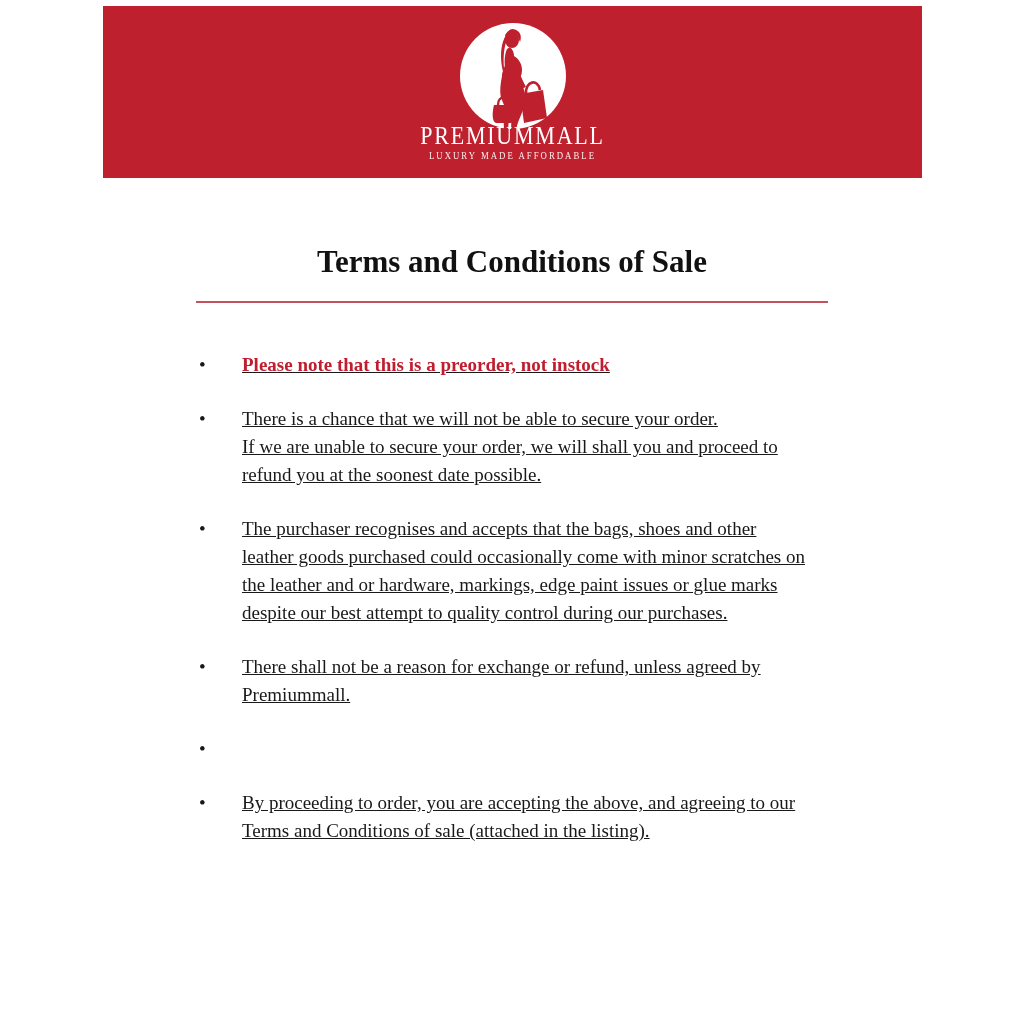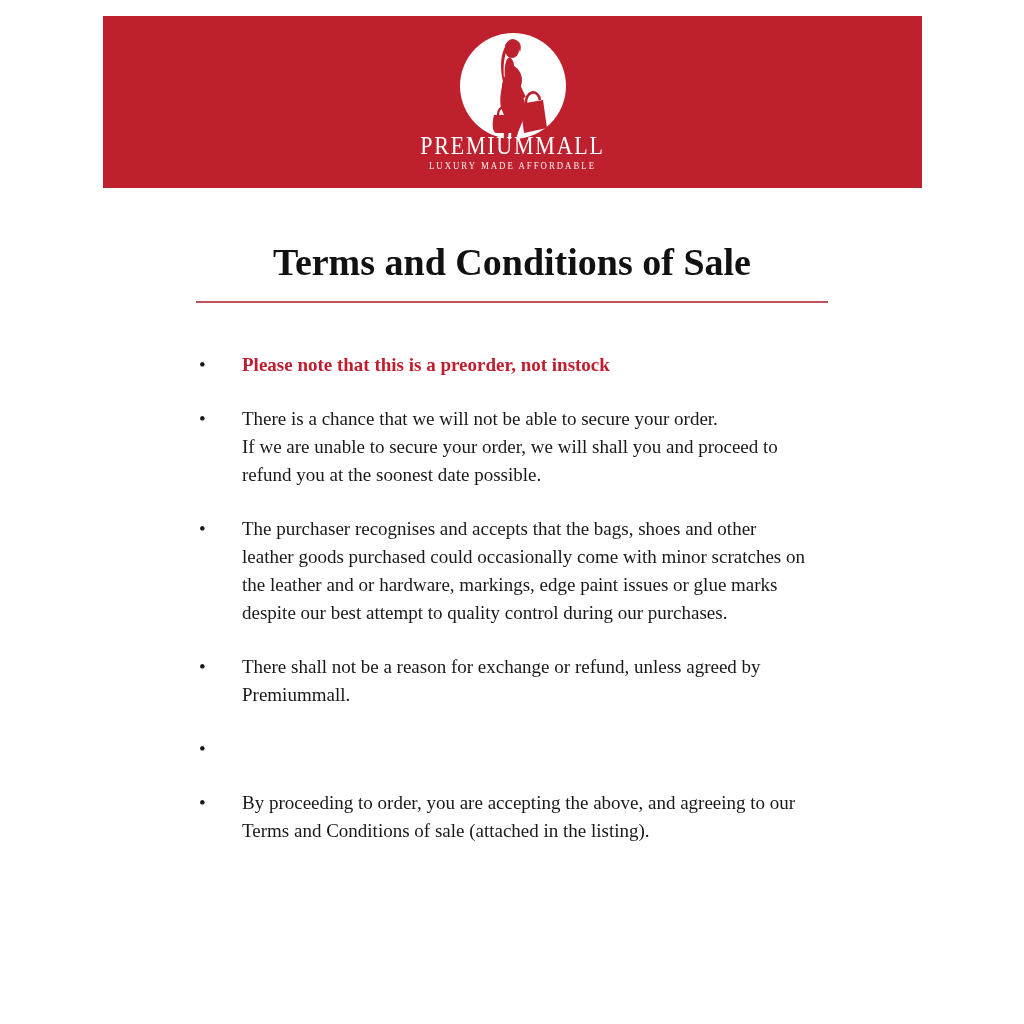--- a/index.html
+++ b/index.html
@@ -7,21 +7,21 @@
     width: 1024px; height: 1024px;
     background: #ffffff;
     font-family: "Liberation Serif", "DejaVu Serif", serif;
     position: relative;
     overflow: hidden;
   }
 
   
   .banner {
     position: absolute;
-    left: 103px; top: 16px;
+    left: 103px; top: 6px;
     width: 819px; height: 172px;
     background: #be202e;
   }
   .logo-wrap {
     position: absolute;
     left: 50%; top: 17px;
     transform: translateX(-50%);
     width: 106px; height: 112px;
   }
   .brand-name {
@@ -52,21 +52,21 @@
   
   .doc {
     position: absolute;
     left: 0; top: 172px;
     width: 1024px;
   }
   .doc-title {
     margin-top: 72px;
     text-align: center;
     font-weight: bold;
-    font-size: 38px;
+    font-size: 31px;
     line-height: 36px;
     color: #111111;
   }
   .title-divider {
     width: 632px;
     margin: 21px auto 0 auto;
     border: none;
     border-top: 2px solid #c4525c;
     height: 0;
   }
@@ -82,21 +82,21 @@
     font-size: 19px;
     line-height: 28px;
     color: #191919;
   }
   .dot {
     width: 46px;
     flex: 0 0 46px;
     padding-left: 3px;
     color: #191919;
   }
-  .txt { flex: 1 1 auto; }
+  .txt { flex: 1 1 auto; text-decoration: underline; }
   .lead {
     display: block;
     color: #c01e2f;
     font-weight: bold;
     white-space: pre-line;
   }
   .lead:empty { display: none; }
   .body-text {
     display: block;
     white-space: pre-line;

